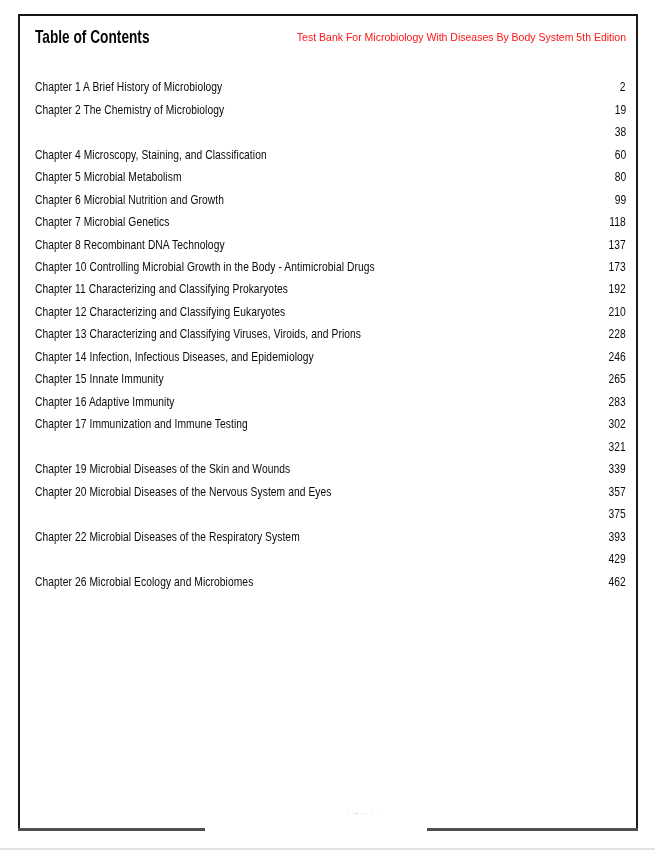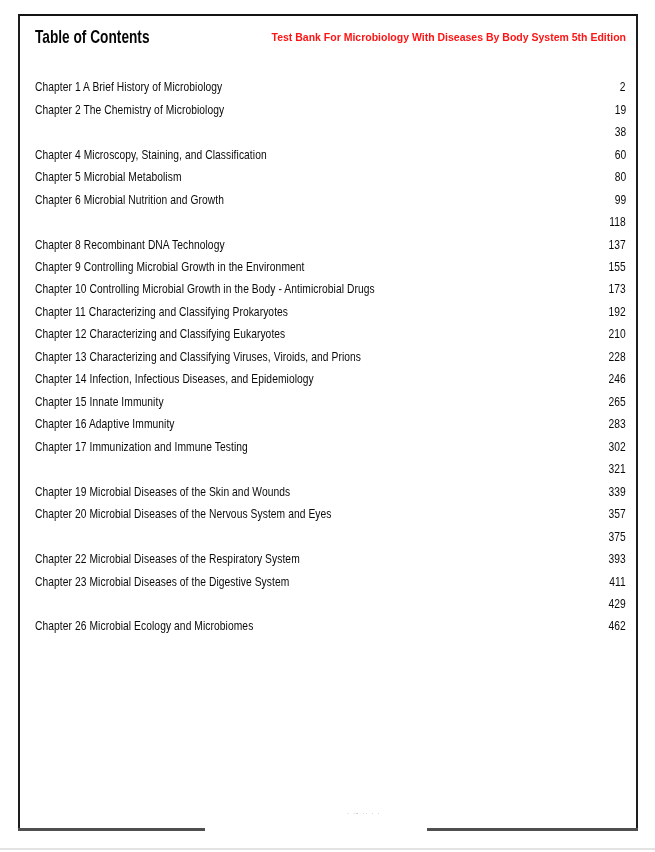--- a/index.html
+++ b/index.html
@@ -16,21 +16,21 @@
 
   
   .page-title {
     position:absolute; left:15px; top:10px;
     font-size:19px; font-weight:bold; color:#050505; white-space:nowrap;
     display:inline-block; transform:scaleX(0.72); transform-origin:0 0;
     letter-spacing:0px;
   }
   .edition-label {
     position:absolute; right:10px; top:15px;
-    font-size:10.5px; font-weight:bold; white-space:nowrap;
+    font-size:10.5px; font-weight:normal; white-space:nowrap;
     letter-spacing:0px;
   }
 
   
   .toc-list { position:absolute; left:15px; right:10px; top:59px; }
   .toc-row { height:22.47px; display:flex; align-items:center; white-space:nowrap; }
   .entry-label { flex:0 1 auto; overflow:visible; }
   .entry-page  { margin-left:auto; }
   .cx   { display:inline-block; font-size:13.5px; color:#0a0a0a;
           transform:scaleX(0.76); transform-origin:0 50%; letter-spacing:0.1px; }
@@ -80,29 +80,26 @@
         </div>
         <div class="toc-row">
           <span class="entry-label"><span class="cx">Chapter 5 Microbial Metabolism</span></span>
           <span class="entry-page"><span class="cx cx-r">80</span></span>
         </div>
         <div class="toc-row">
           <span class="entry-label"><span class="cx">Chapter 6 Microbial Nutrition and Growth</span></span>
           <span class="entry-page"><span class="cx cx-r">99</span></span>
         </div>
         <div class="toc-row">
+          <span class="entry-label"><span class="cx">Chapter 7 Microbial Genetics</span></span>
           <span class="entry-page"><span class="cx cx-r">118</span></span>
         </div>
         <div class="toc-row">
           <span class="entry-label"><span class="cx">Chapter 8 Recombinant DNA Technology</span></span>
           <span class="entry-page"><span class="cx cx-r">137</span></span>
-        </div>
-        <div class="toc-row">
-          <span class="entry-label"><span class="cx">Chapter 9 Controlling Microbial Growth in the Environment</span></span>
-          <span class="entry-page"><span class="cx cx-r">155</span></span>
         </div>
         <div class="toc-row">
           <span class="entry-label"><span class="cx">Chapter 10 Controlling Microbial Growth in the Body - Antimicrobial Drugs</span></span>
           <span class="entry-page"><span class="cx cx-r">173</span></span>
         </div>
         <div class="toc-row">
           <span class="entry-label"><span class="cx">Chapter 11 Characterizing and Classifying Prokaryotes</span></span>
           <span class="entry-page"><span class="cx cx-r">192</span></span>
         </div>
         <div class="toc-row">
@@ -141,24 +138,20 @@
           <span class="entry-page"><span class="cx cx-r">357</span></span>
         </div>
         <div class="toc-row">
           <span class="entry-page"><span class="cx cx-r">375</span></span>
         </div>
         <div class="toc-row">
           <span class="entry-label"><span class="cx">Chapter 22 Microbial Diseases of the Respiratory System</span></span>
           <span class="entry-page"><span class="cx cx-r">393</span></span>
         </div>
         <div class="toc-row">
-          <span class="entry-label"><span class="cx">Chapter 23 Microbial Diseases of the Digestive System</span></span>
-          <span class="entry-page"><span class="cx cx-r">411</span></span>
-        </div>
-        <div class="toc-row">
           <span class="entry-page"><span class="cx cx-r">429</span></span>
         </div>
         <div class="toc-row">
           <span class="entry-label"><span class="cx">Chapter 26 Microbial Ecology and Microbiomes</span></span>
           <span class="entry-page"><span class="cx cx-r">462</span></span>
         </div>
       </div>
 
   </div>
 

